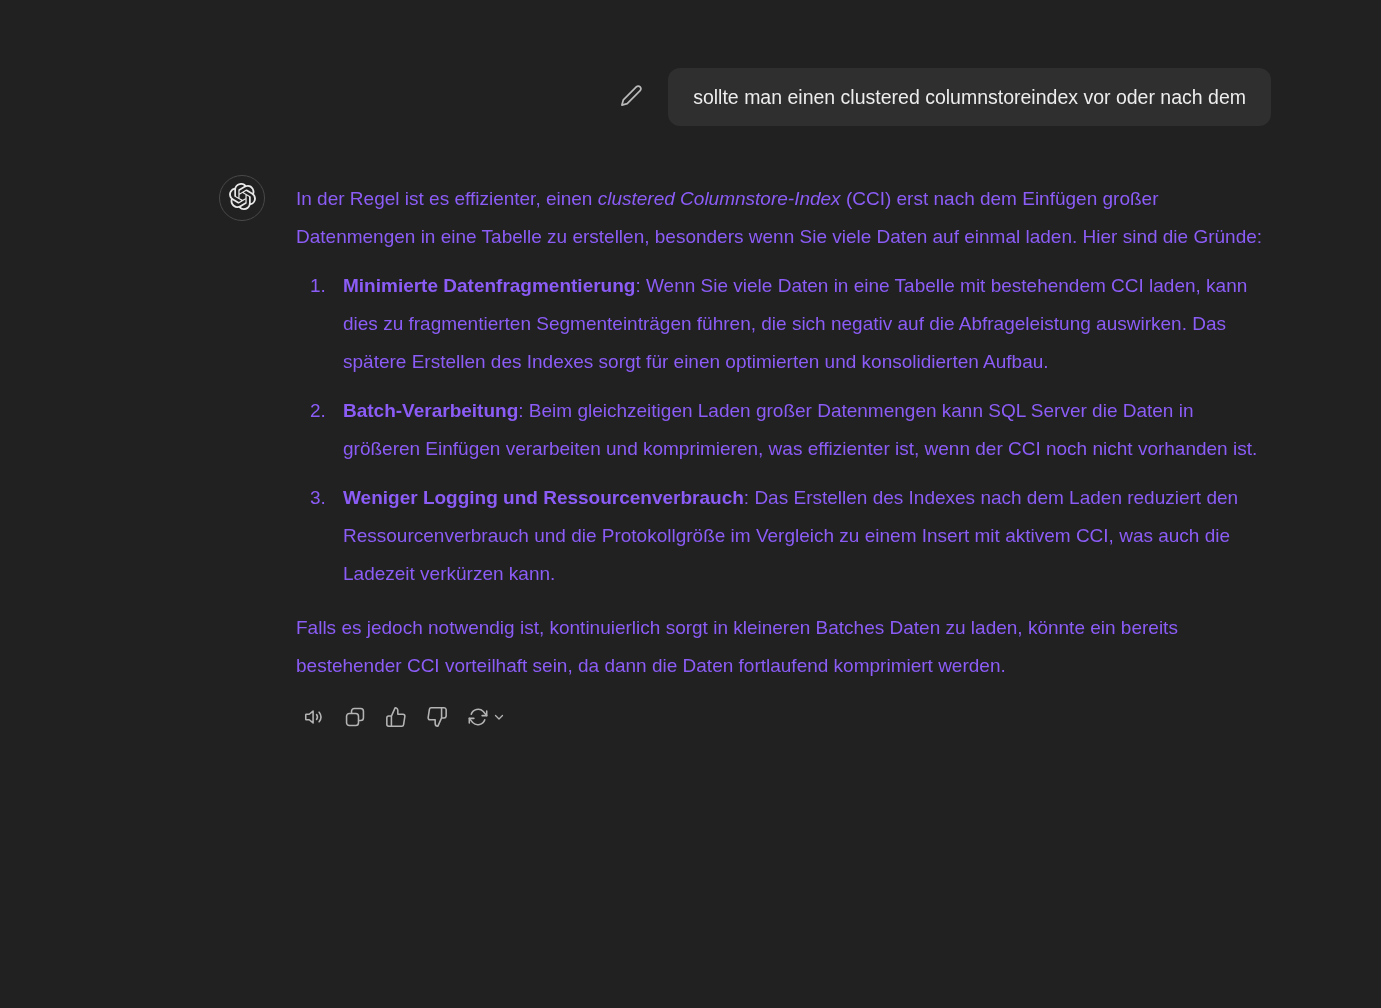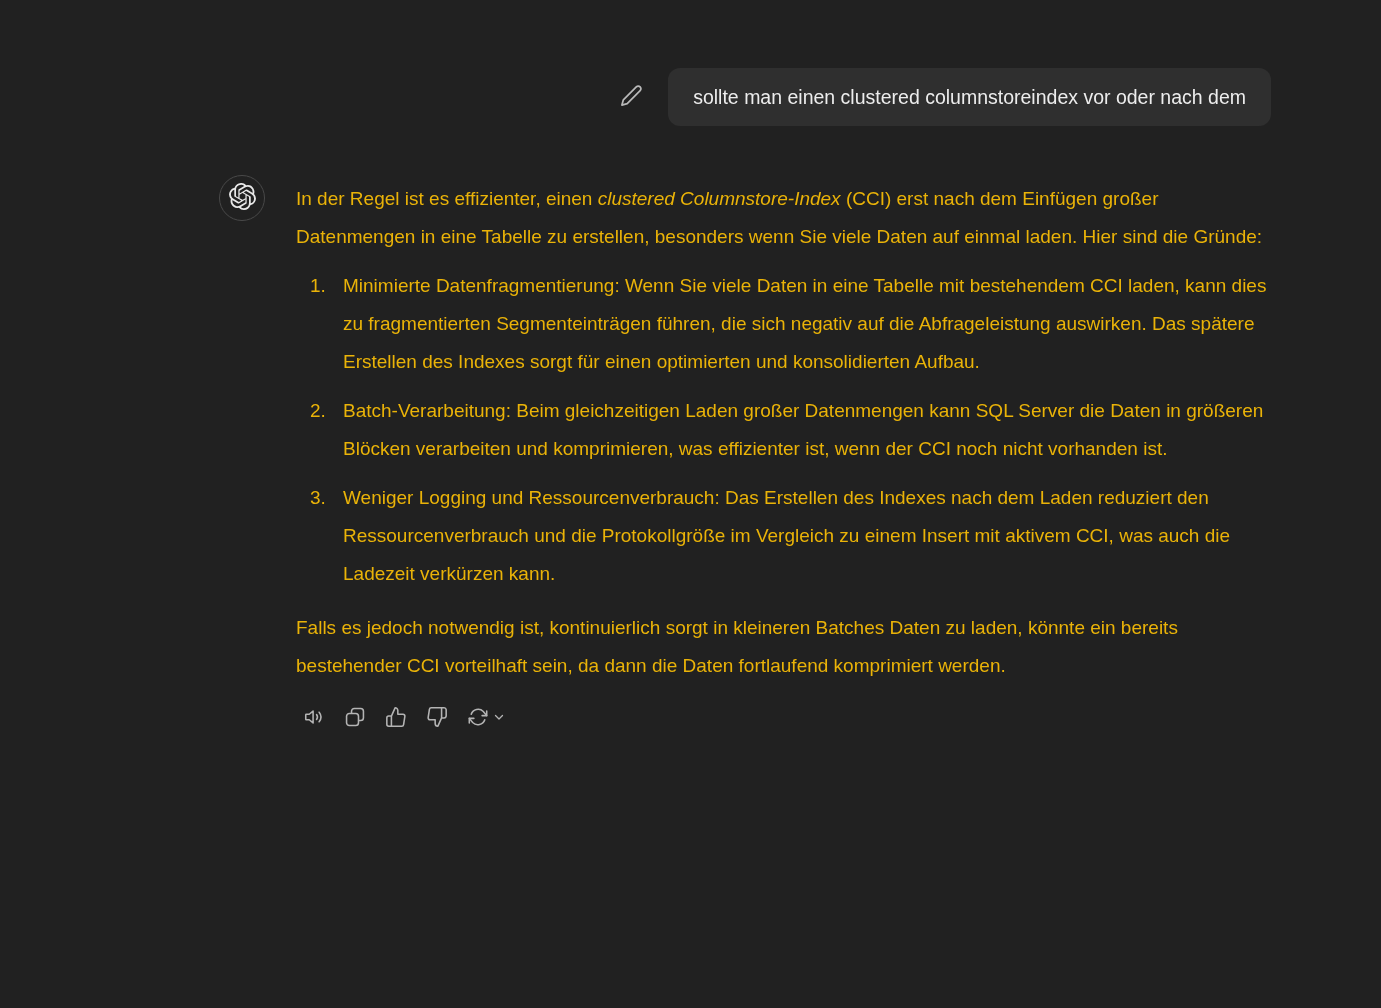--- a/index.html
+++ b/index.html
@@ -55,27 +55,27 @@
     border-radius: 50%;
     display: flex;
     align-items: center;
     justify-content: center;
     flex-shrink: 0;
     margin-right: 31px;
     background: #212121;
   }
   .assistant-content {
     width: 975px;
-    color: #eab308;
+    color: #8b5cf6;
     font-size: 19px;
     line-height: 38px;
     padding-top: 5px;
   }
   .assistant-content em { font-style: italic; }
-  .assistant-content strong { font-weight: 400; }
+  .assistant-content strong { font-weight: 700; }
   .intro { margin: 0 0 11px 0; }
   ol.reasons {
     list-style: none;
     margin: 0 0 16px 0;
     padding: 0;
   }
   ol.reasons li {
     display: flex;
     margin-bottom: 11px;
   }
@@ -136,21 +136,21 @@
       <div class="assistant-content">
         <p class="intro"><span>In der Regel ist es effizienter, einen </span><em>clustered Columnstore-Index</em><span> (CCI) erst nach dem Einfügen großer Datenmengen in eine Tabelle zu erstellen, besonders wenn Sie viele Daten auf einmal laden. Hier sind die Gründe:</span></p>
 
         <ol class="reasons">
           <li>
             <span class="li-num">1.</span>
             <div class="li-body"><strong>Minimierte Datenfragmentierung</strong><span>: Wenn Sie viele Daten in eine Tabelle mit bestehendem CCI laden, kann dies zu fragmentierten Segmenteinträgen führen, die sich negativ auf die Abfrageleistung auswirken. Das spätere Erstellen des Indexes sorgt für einen optimierten und konsolidierten Aufbau.</span></div>
           </li>
           <li>
             <span class="li-num">2.</span>
-            <div class="li-body"><strong>Batch-Verarbeitung</strong><span>: Beim gleichzeitigen Laden großer Datenmengen kann SQL Server die Daten in größeren Blöcken verarbeiten und komprimieren, was effizienter ist, wenn der CCI noch nicht vorhanden ist.</span></div>
+            <div class="li-body"><strong>Batch-Verarbeitung</strong><span>: Beim gleichzeitigen Laden großer Datenmengen kann SQL Server die Daten in größeren Einfügen verarbeiten und komprimieren, was effizienter ist, wenn der CCI noch nicht vorhanden ist.</span></div>
           </li>
           <li>
             <span class="li-num">3.</span>
             <div class="li-body"><strong>Weniger Logging und Ressourcenverbrauch</strong><span>: Das Erstellen des Indexes nach dem Laden reduziert den Ressourcenverbrauch und die Protokollgröße im Vergleich zu einem Insert mit aktivem CCI, was auch die Ladezeit verkürzen kann.</span></div>
           </li>
         </ol>
 
         <p class="outro">Falls es jedoch notwendig ist, kontinuierlich sorgt in kleineren Batches Daten zu laden, könnte ein bereits bestehender CCI vorteilhaft sein, da dann die Daten fortlaufend komprimiert werden.</p>
 
         <div class="actions">

